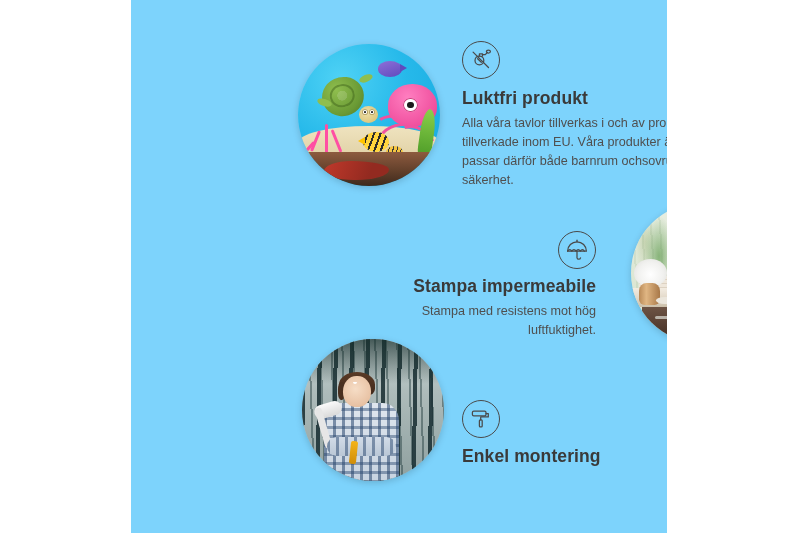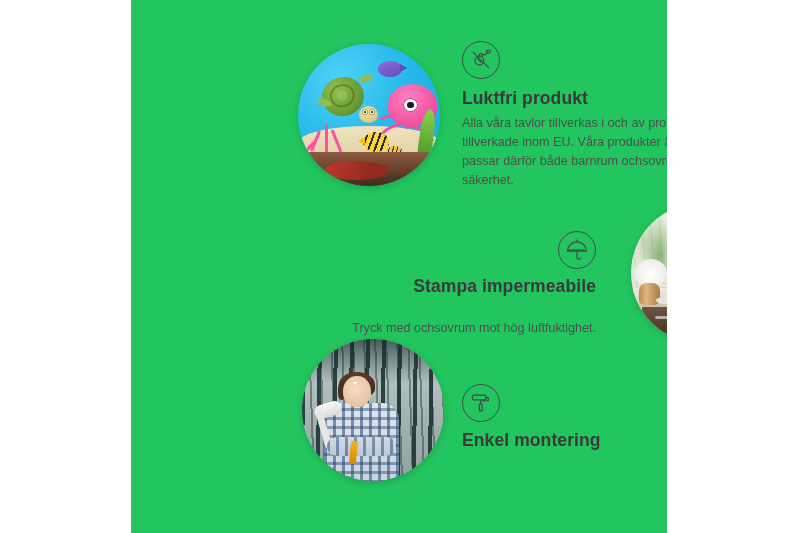--- a/index.html
+++ b/index.html
@@ -11,21 +11,21 @@
   }
   .canvas{
     position:relative;
     width:800px;height:533px;
     background:#ffffff;
   }
   .panel{
     position:absolute;
     left:131px;top:0;
     width:536px;height:533px;
-    background:#22c55e;
+    background:#7dd3fc;
     overflow:hidden;
   }
 
   
   .bubble{
     position:absolute;
     border-radius:50%;
     overflow:hidden;
     box-shadow:0 2px 7px rgba(0,0,0,0.17);
   }
@@ -301,23 +301,23 @@
     margin:0;
   }
 
   #feature-odourless{left:331px;top:41px;width:290px;}
   #feature-odourless .icon-circle{margin-bottom:9px;}
   #feature-odourless .f-title{margin-bottom:5px;}
 
   #feature-waterproof{left:221px;top:231px;width:244px;text-align:right;}
   #feature-waterproof .icon-wrap{display:flex;justify-content:flex-end;}
   #feature-waterproof .icon-circle{margin-bottom:7px;}
-  #feature-waterproof .f-title{margin-bottom:22px;}
-
-  #feature-mounting{left:331px;top:384px;width:250px;}
+  #feature-waterproof .f-title{margin-bottom:5px;}
+
+  #feature-mounting{left:331px;top:400px;width:250px;}
   #feature-mounting .icon-circle{margin-bottom:8px;}
   #feature-mounting .f-title{margin-bottom:4px;}
 </style>
 </head>
 <body>
 
 <div class="canvas">
   <div class="panel">
 
     <div class="bubble" id="bubble-ocean">
@@ -397,21 +397,21 @@
             <g fill="none" stroke="#4a4a4a" stroke-width="1.25" stroke-linecap="round" stroke-linejoin="round">
               <path d="M3.6 14.2a9.4 9.4 0 0 1 18.8 0z"></path>
               <path d="M3.6 14.2c1.3-2 3-2 4.2 0 1.3-2 3-2 4.3 0 1.3-2 3-2 4.2 0 1.3-2 3-2 4.1 0"></path>
               <path d="M13 14.2v6.6a1.8 1.8 0 0 0 3.5 0"></path>
               <path d="M13 4.8V3.2"></path>
             </g>
           </svg>
         </div>
       </div>
       <p class="f-title">Stampa impermeabile</p>
-      <p class="f-desc">Tryck med ochsovrum mot hög luftfuktighet.</p>
+      <p class="f-desc">Stampa med resistens mot hög luftfuktighet.</p>
     </div>
 
     <div class="bubble" id="bubble-painter">
       <div class="inner">
         <div class="forest-bg"></div>
         <div class="forest-canopy"></div>
         <div class="painter">
           <div class="body"></div>
           <div class="hair"></div>
           <div class="head">

